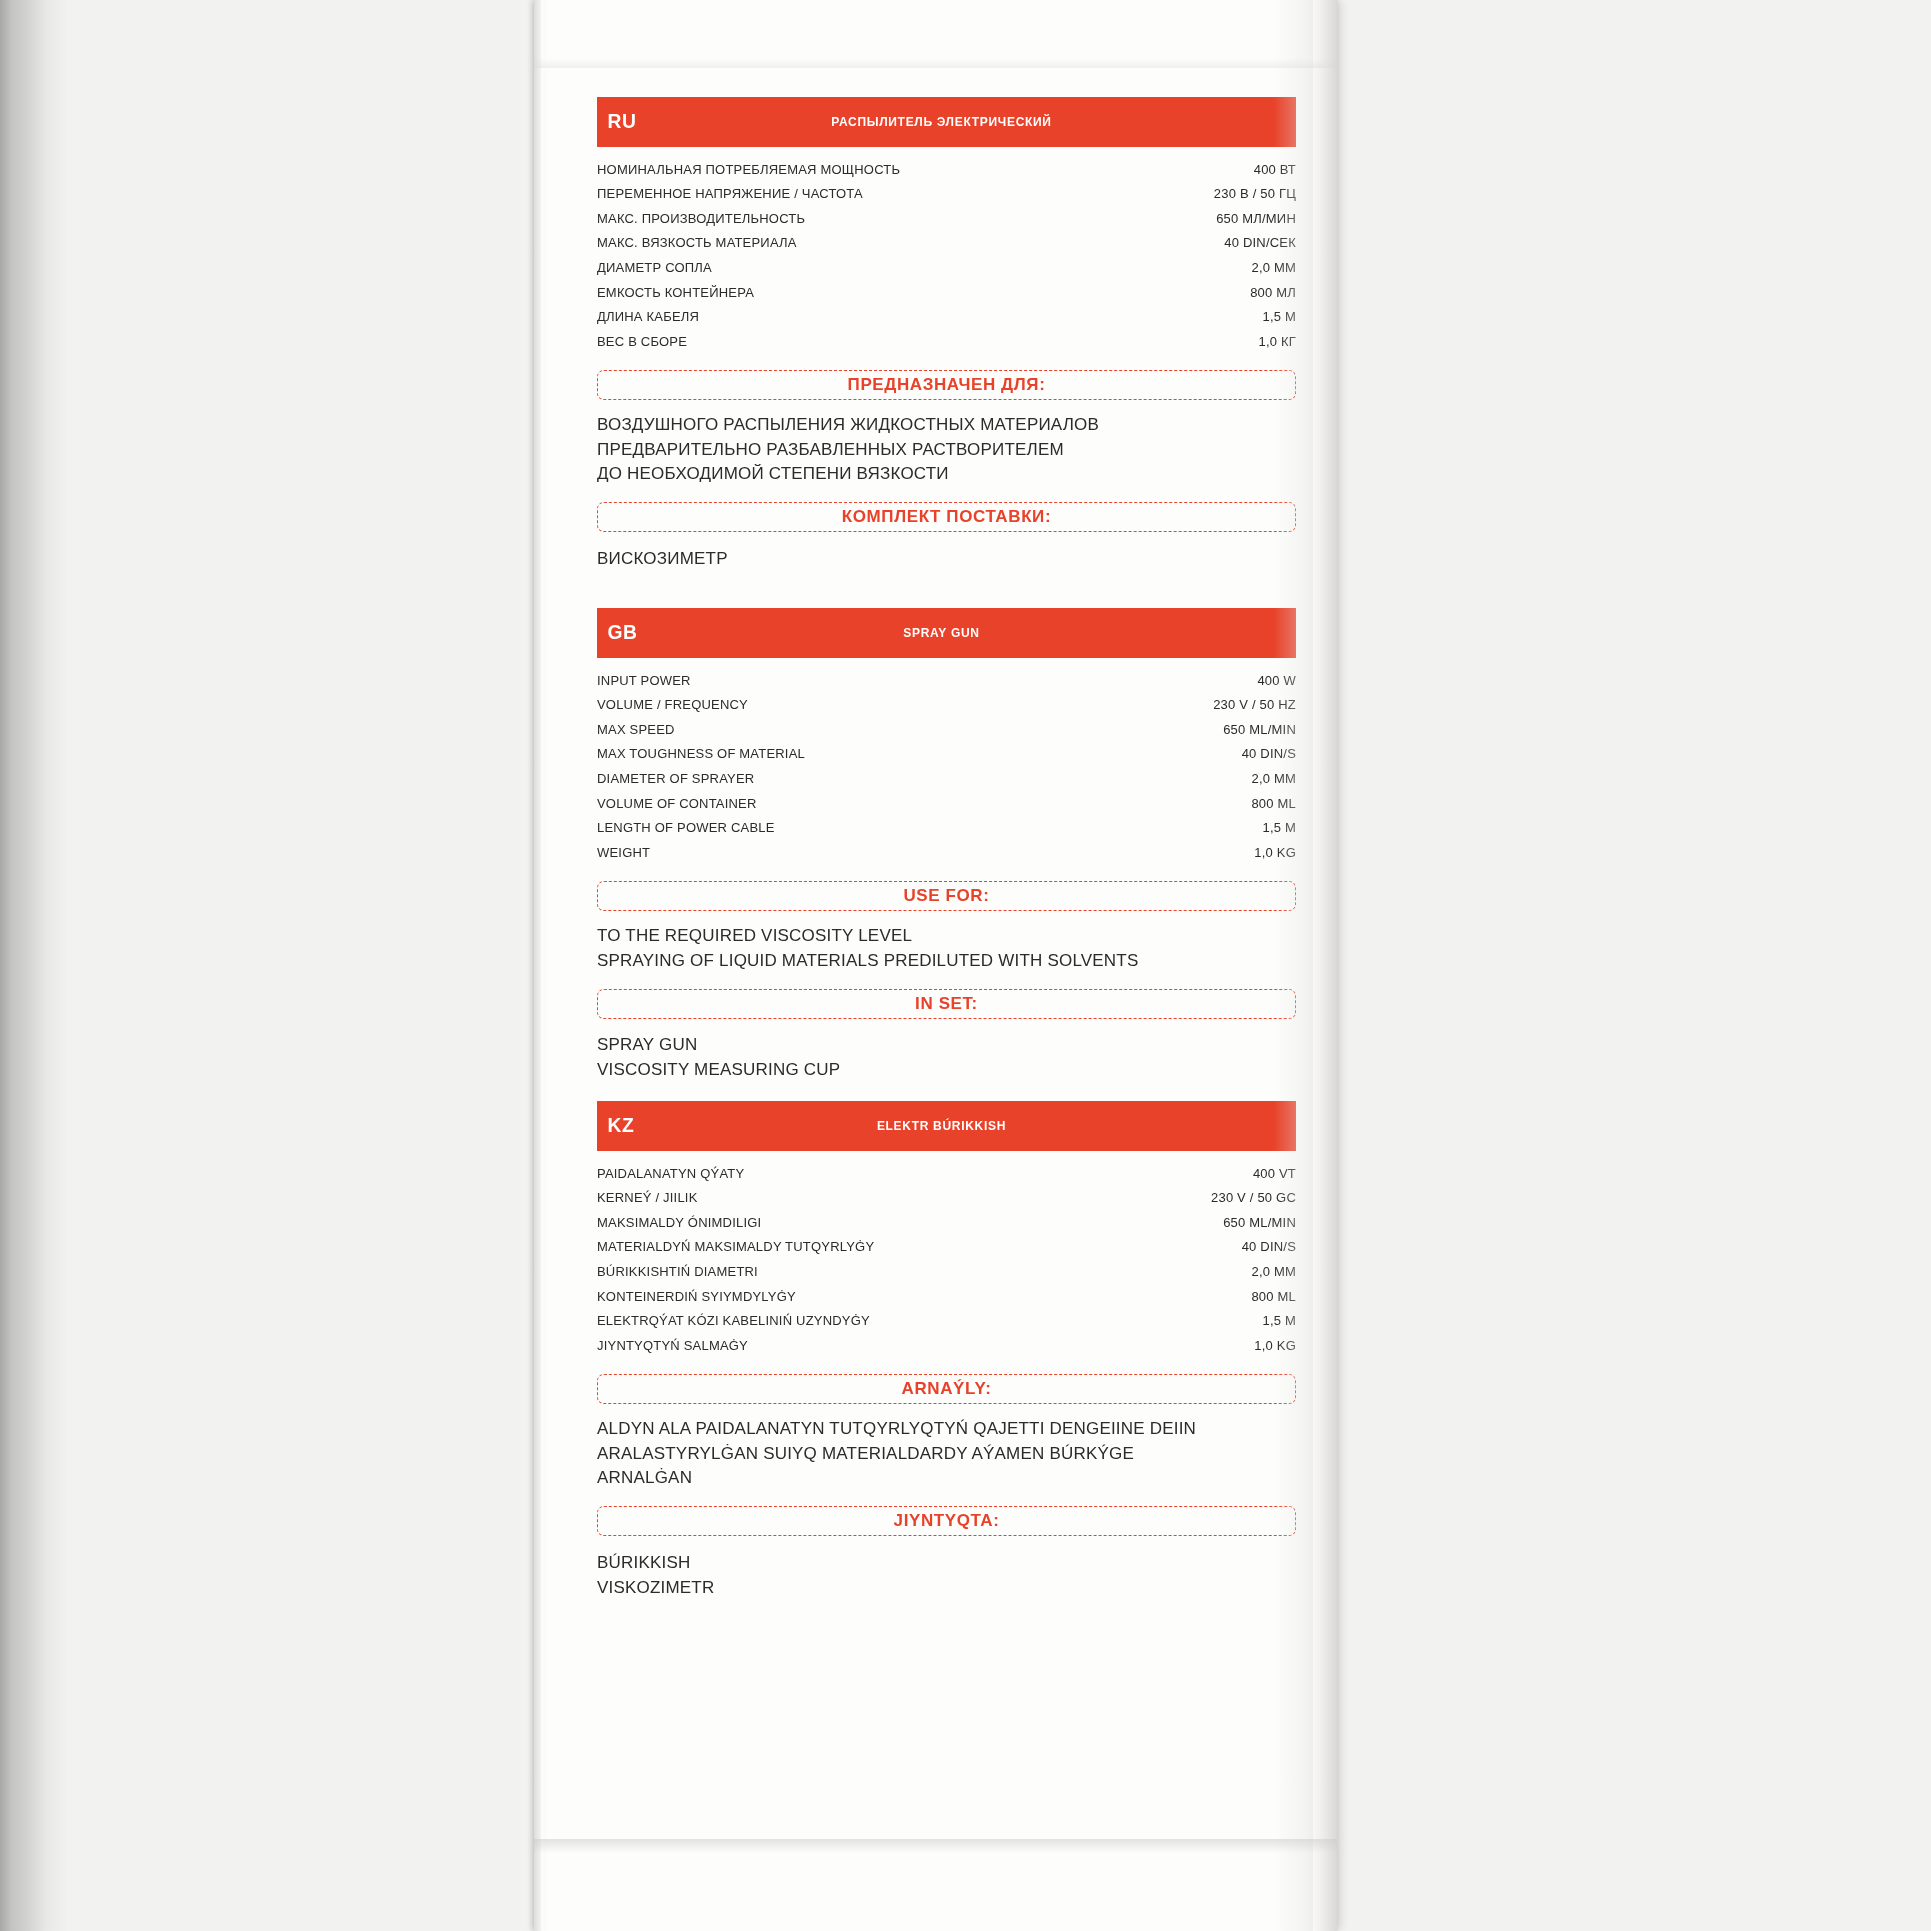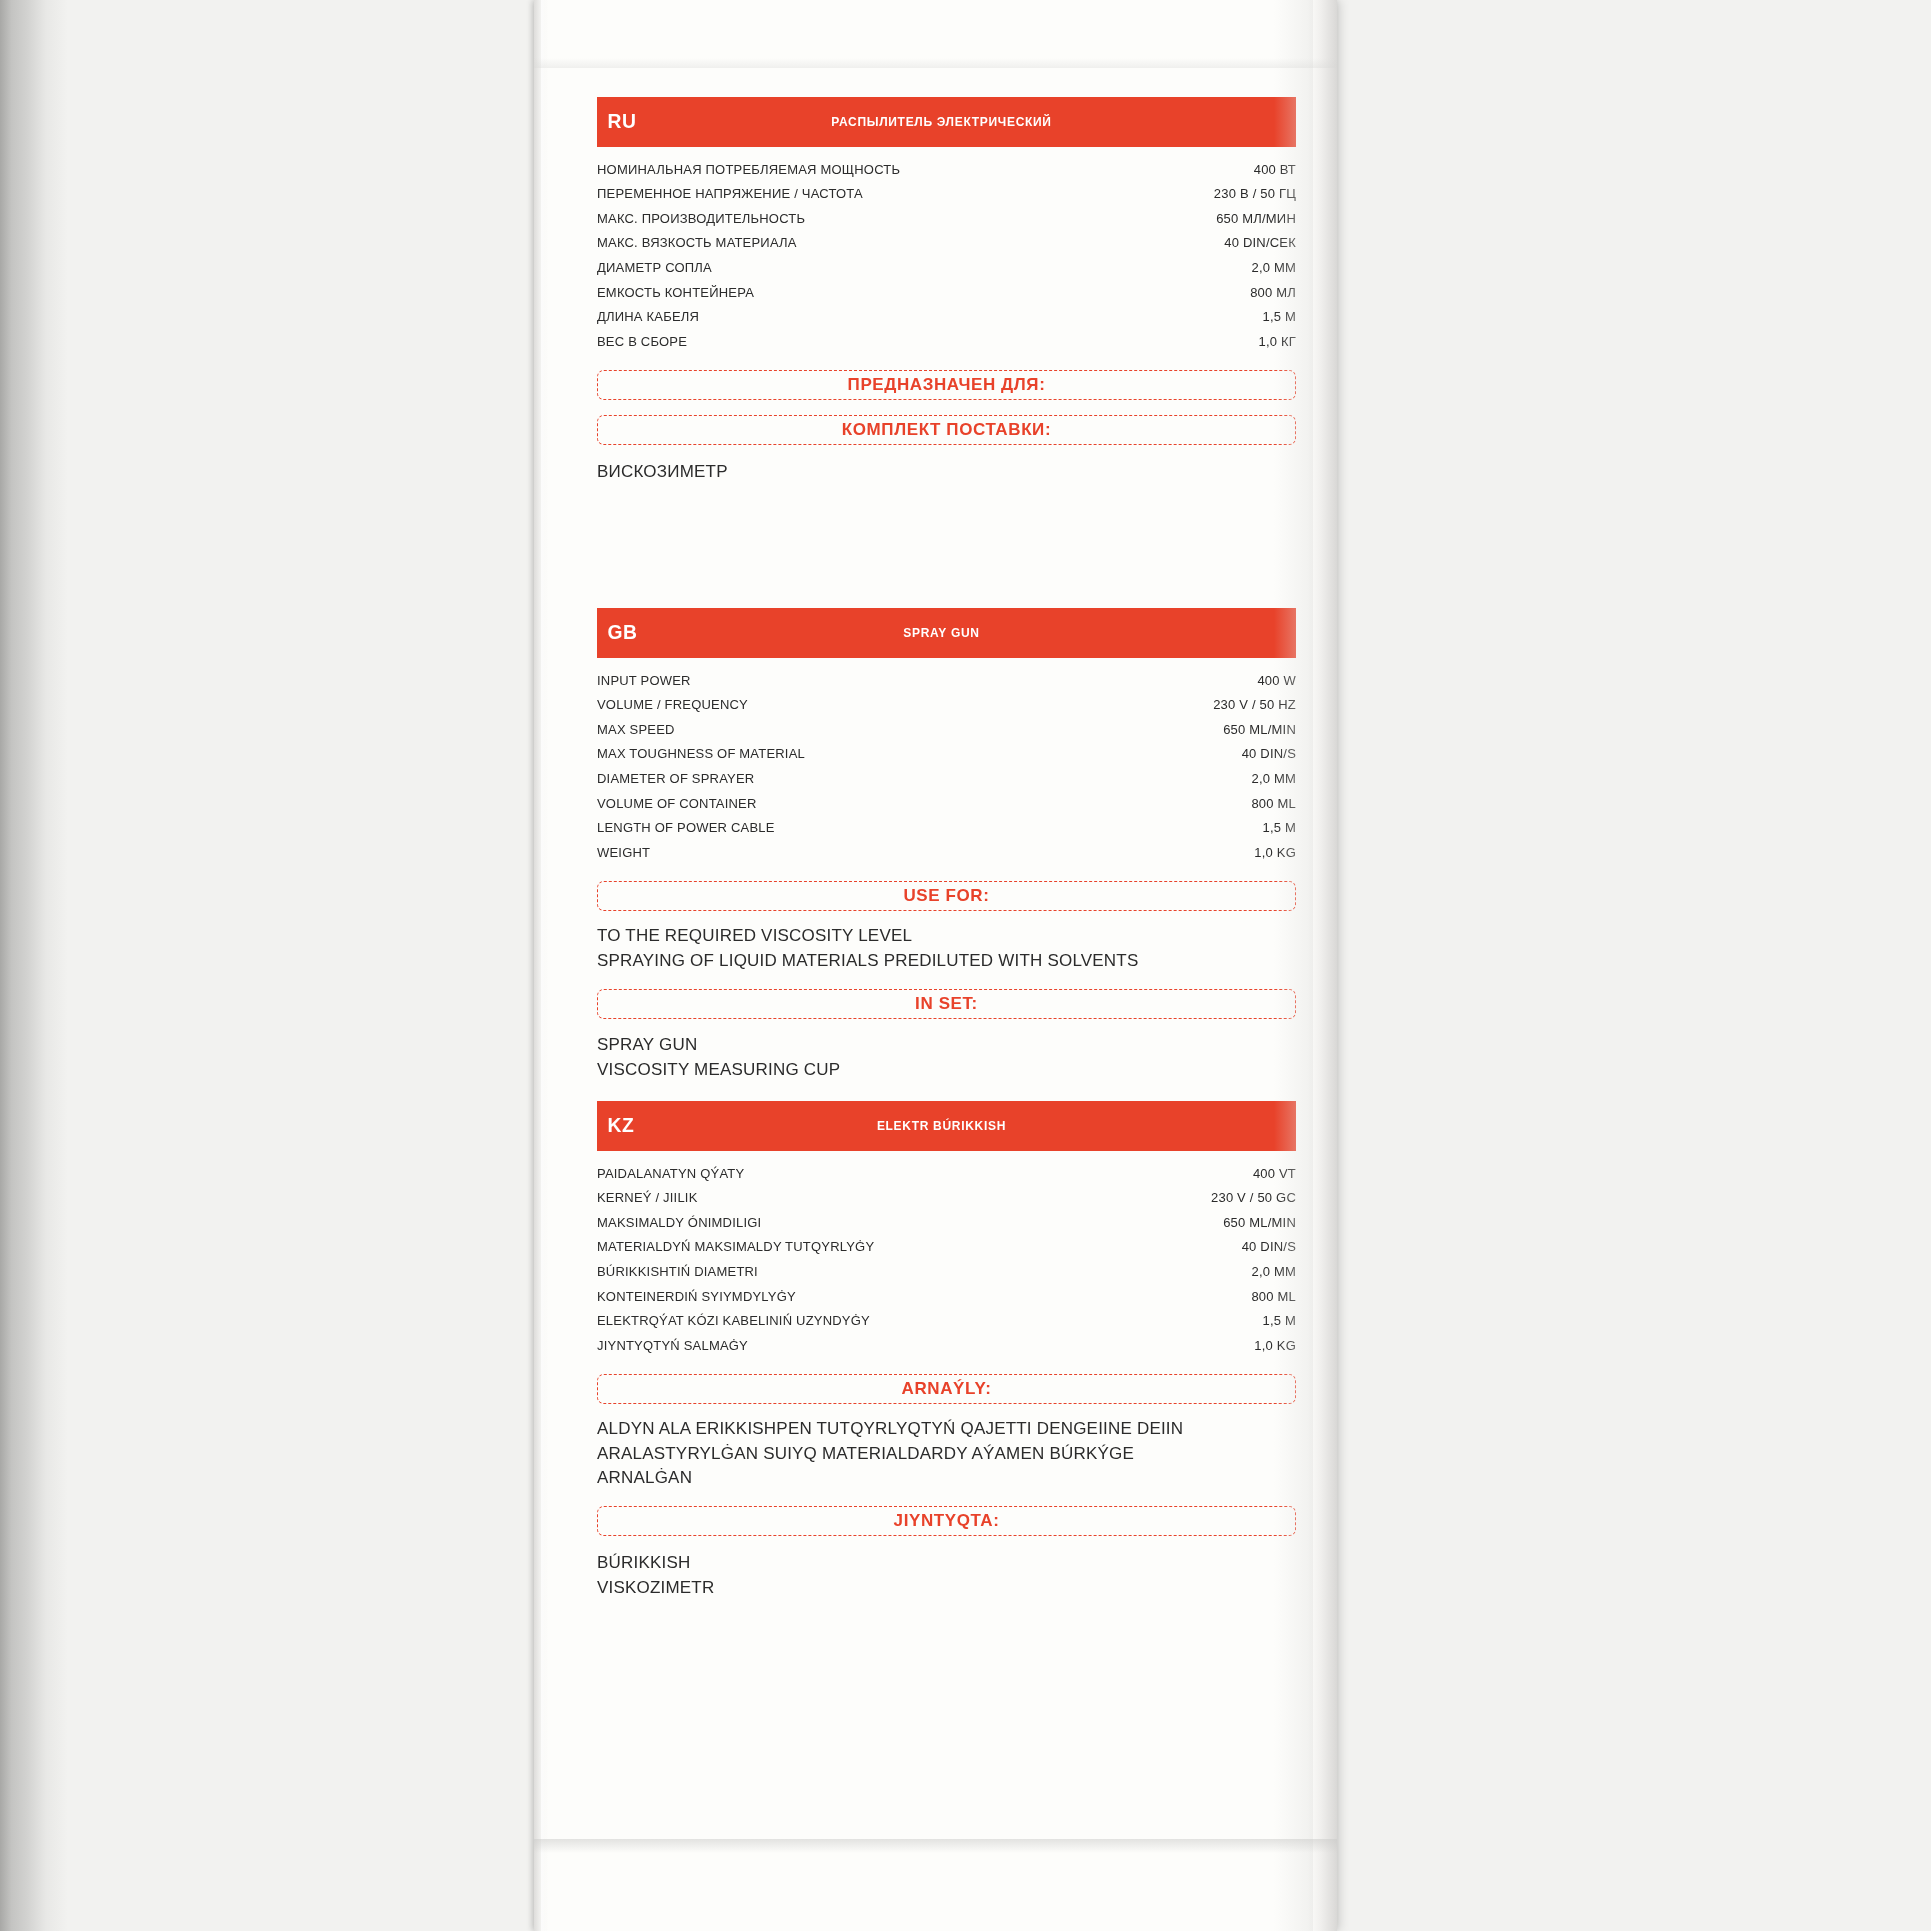--- a/index.html
+++ b/index.html
@@ -198,20 +198,25 @@
             <span class="k">ДЛИНА КАБЕЛЯ</span>
             <span class="v">1,5 М</span>
           </div>
           <div class="spec-row">
             <span class="k">ВЕС В СБОРЕ</span>
             <span class="v">1,0 КГ</span>
           </div>
         </div>
 
         <div class="sub">ПРЕДНАЗНАЧЕН ДЛЯ:</div>
+        <div class="para">
+          <div class="line">ВОЗДУШНОГО РАСПЫЛЕНИЯ ЖИДКОСТНЫХ МАТЕРИАЛОВ</div>
+          <div class="line">ПРЕДВАРИТЕЛЬНО РАЗБАВЛЕННЫХ РАСТВОРИТЕЛЕМ</div>
+          <div class="line">ДО НЕОБХОДИМОЙ СТЕПЕНИ ВЯЗКОСТИ</div>
+        </div>
 
         <div class="sub">КОМПЛЕКТ ПОСТАВКИ:</div>
         <div class="list">
           <div class="line">ВИСКОЗИМЕТР</div>
         </div>
       </div>
 
       <div class="block" style="top:608px;">
         <div class="hdr">
           <div class="lang">GB</div>
@@ -302,21 +307,21 @@
             <span class="v">1,5 M</span>
           </div>
           <div class="spec-row">
             <span class="k">JIYNTYQTYŃ SALMAĠY</span>
             <span class="v">1,0 KG</span>
           </div>
         </div>
 
         <div class="sub">ARNAÝLY:</div>
         <div class="para">
-          <div class="line">ALDYN ALA ERIKKISHPEN TUTQYRLYQTYŃ QAJETTI DENGEIINE DEIIN</div>
+          <div class="line">ALDYN ALA PAIDALANATYN TUTQYRLYQTYŃ QAJETTI DENGEIINE DEIIN</div>
           <div class="line">ARALASTYRYLĠAN SUIYQ MATERIALDARDY AÝAMEN BÚRKÝGE</div>
           <div class="line">ARNALĠAN</div>
         </div>
 
         <div class="sub">JIYNTYQTA:</div>
         <div class="list">
           <div class="line">BÚRIKKISH</div>
           <div class="line">VISKOZIMETR</div>
         </div>
       </div>

